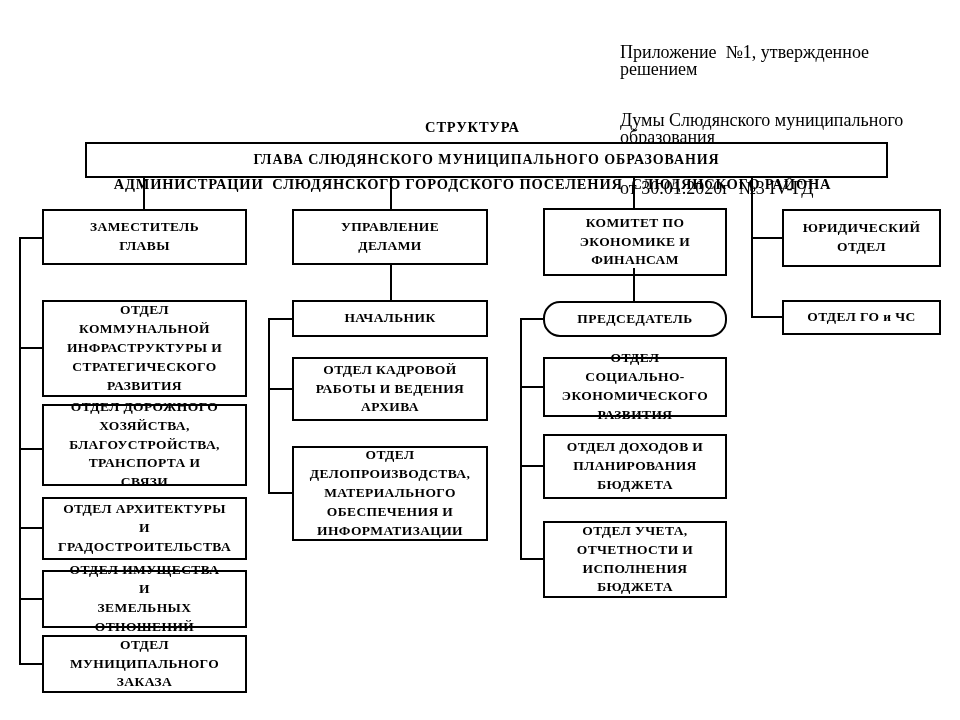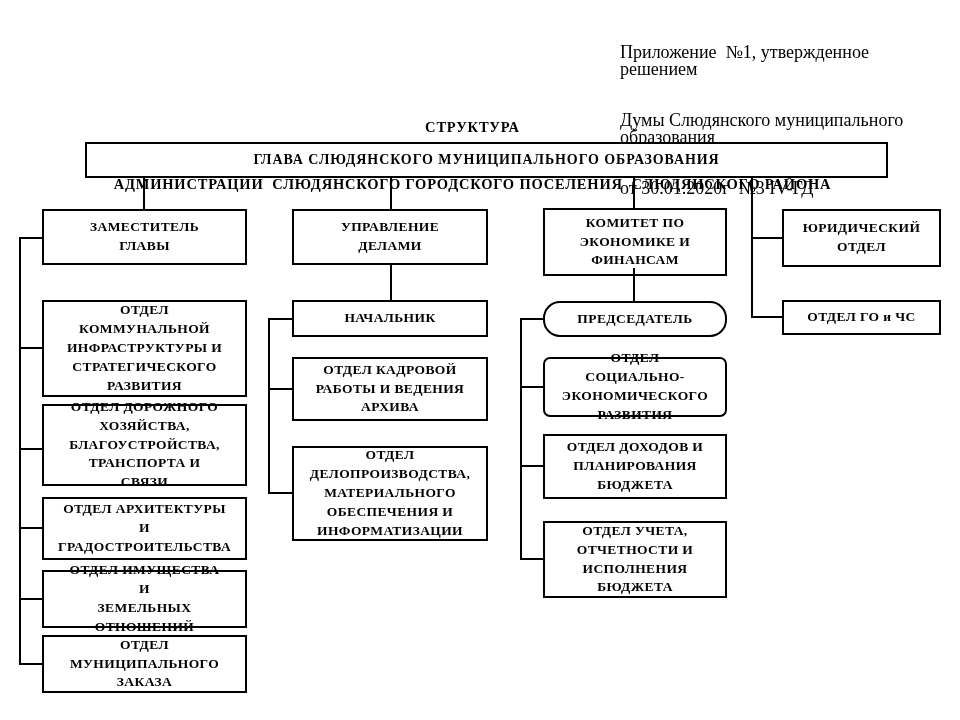--- a/index.html
+++ b/index.html
@@ -113,21 +113,21 @@
   <div class="box" style="left:292px; top:446px; width:196px; height:95px;">ОТДЕЛ
 ДЕЛОПРОИЗВОДСТВА,
 МАТЕРИАЛЬНОГО
 ОБЕСПЕЧЕНИЯ И
 ИНФОРМАТИЗАЦИИ</div>
 
   <div class="box" style="left:543px; top:208px; width:184px; height:68px;">КОМИТЕТ ПО
 ЭКОНОМИКЕ И
 ФИНАНСАМ</div>
   <div class="box" style="left:543px; top:301px; width:184px; height:36px;border-radius:17px;">ПРЕДСЕДАТЕЛЬ</div>
-  <div class="box" style="left:543px; top:357px; width:184px; height:60px;border-radius:7px;">ОТДЕЛ СОЦИАЛЬНО-
+  <div class="box" style="left:543px; top:357px; width:184px; height:60px;">ОТДЕЛ СОЦИАЛЬНО-
 ЭКОНОМИЧЕСКОГО
 РАЗВИТИЯ</div>
   <div class="box" style="left:543px; top:434px; width:184px; height:65px;">ОТДЕЛ ДОХОДОВ И
 ПЛАНИРОВАНИЯ
 БЮДЖЕТА</div>
   <div class="box" style="left:543px; top:521px; width:184px; height:77px;">ОТДЕЛ УЧЕТА,
 ОТЧЕТНОСТИ И
 ИСПОЛНЕНИЯ
 БЮДЖЕТА</div>
 

